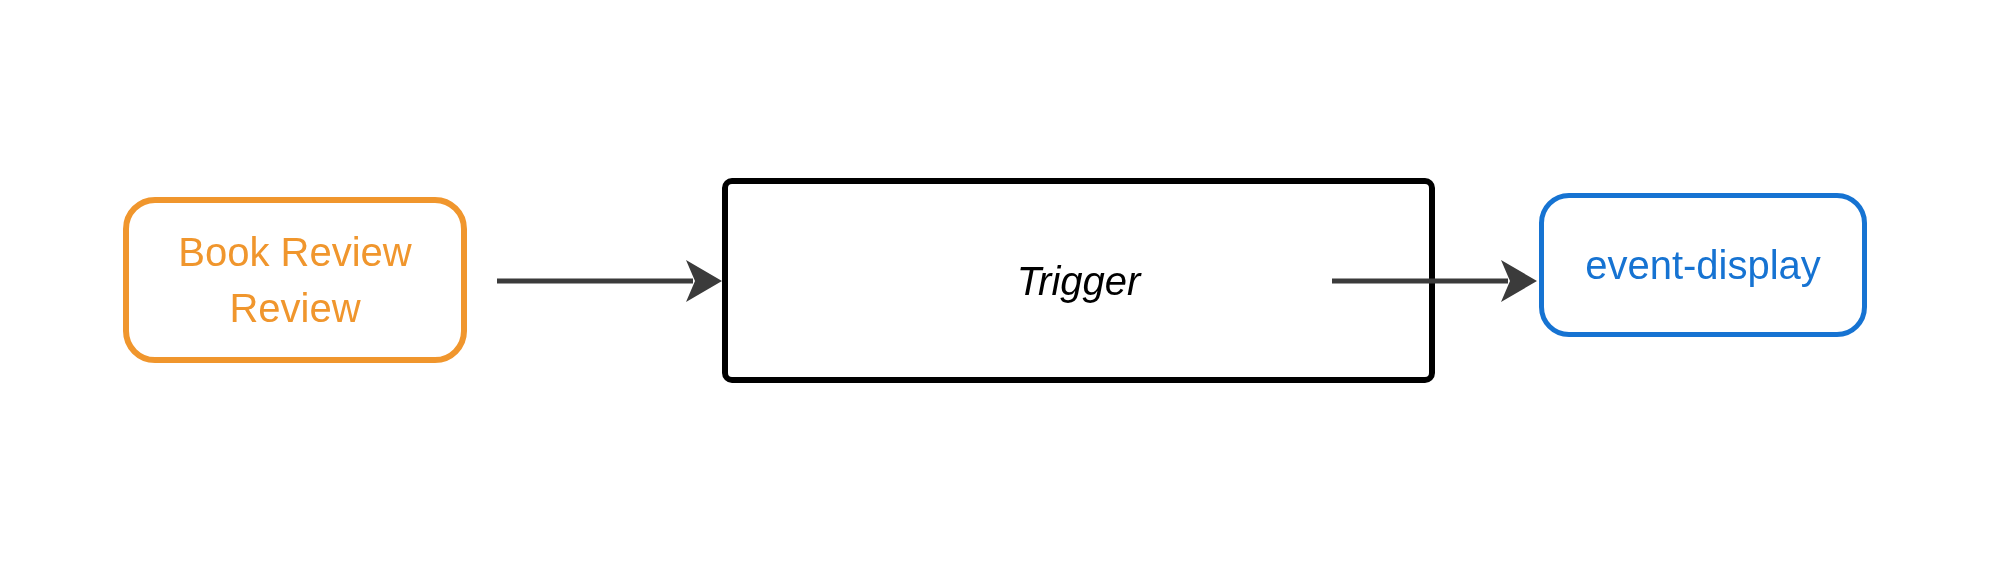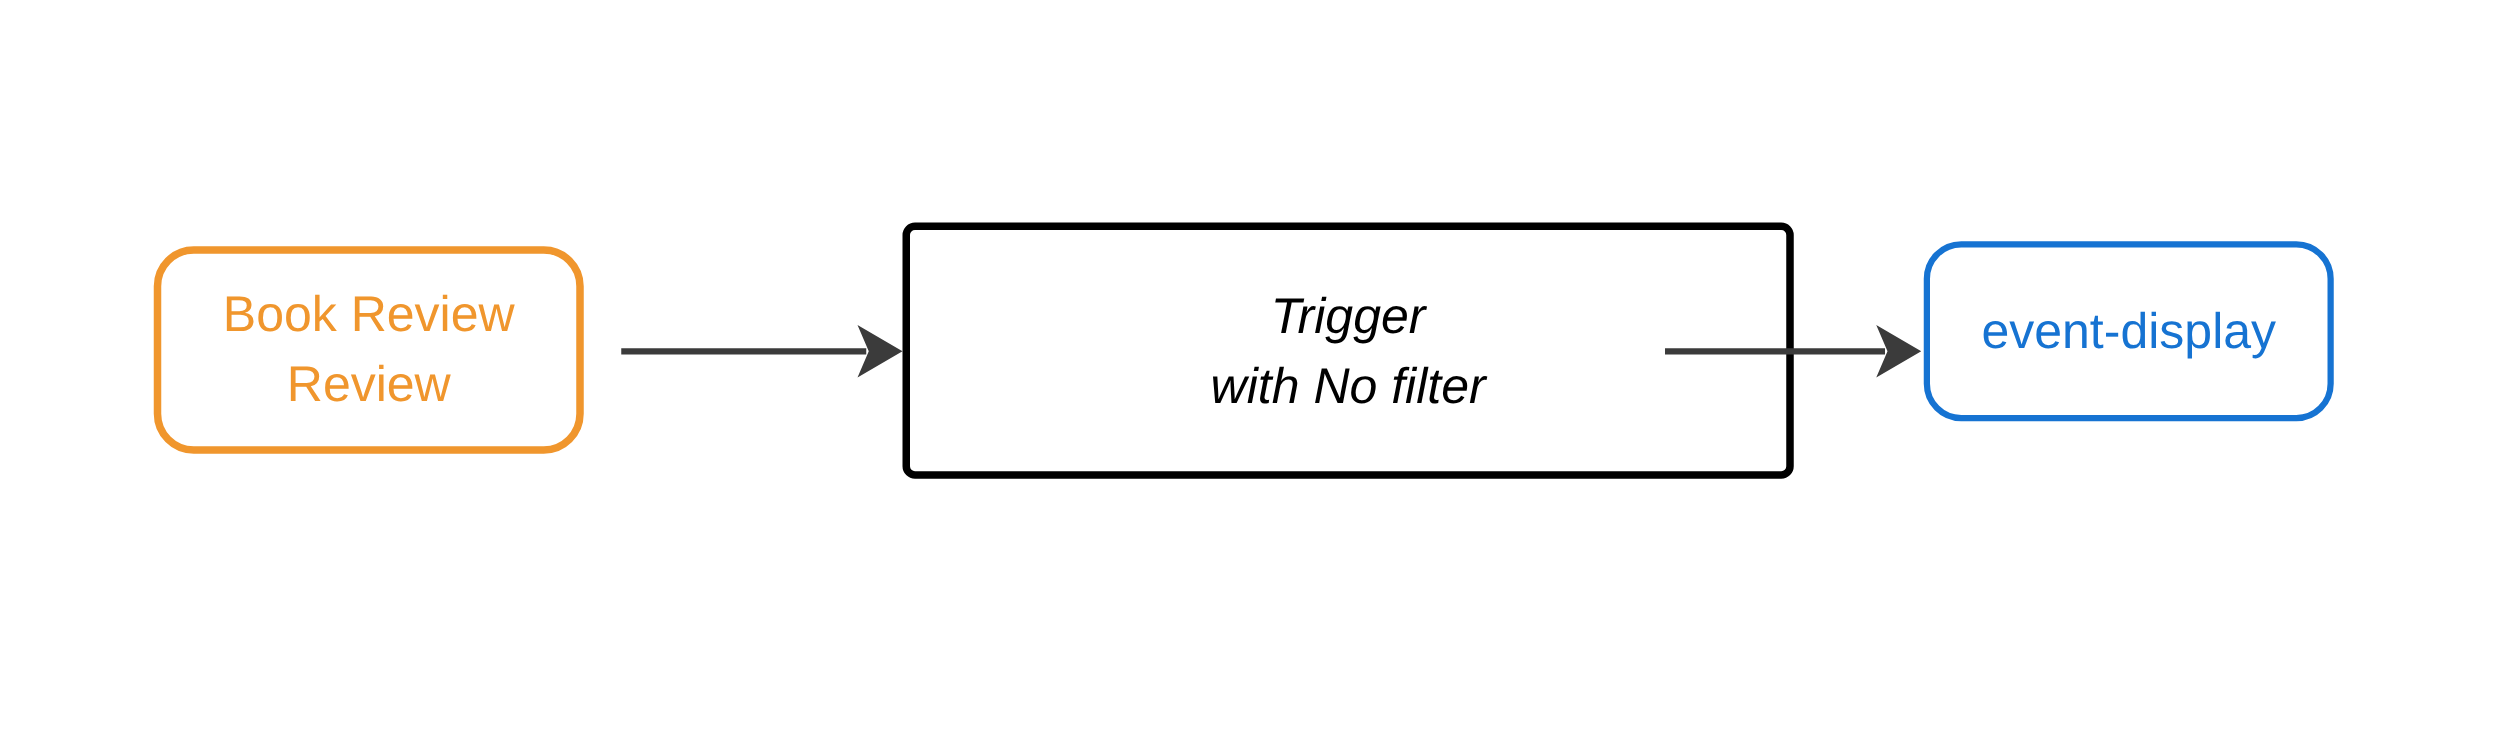--- a/index.html
+++ b/index.html
@@ -70,21 +70,20 @@
     <div class="label-line">Review</div>
   </div>
 
   <svg class="arrow-svg" id="arrow-1" width="227" height="48" style="--node-color: #3b3b3b; --arrow-color: #3b3b3b;">
     <line class="arrow-line" x1="2" y1="24" x2="198" y2="24"></line>
     <polygon class="arrow-head" points="191,3 227,24 191,45 200,24"></polygon>
   </svg>
 
   <div class="node" id="node-trigger" style="--node-color: #000000; --arrow-color: #000000;">
     <div class="label-line">Trigger</div>
-    <div class="label-line">with No filter</div>
   </div>
 
   <svg class="arrow-svg" id="arrow-2" width="207" height="48" style="--node-color: #3b3b3b; --arrow-color: #3b3b3b;">
     <line class="arrow-line" x1="2" y1="24" x2="178" y2="24"></line>
     <polygon class="arrow-head" points="171,3 207,24 171,45 180,24"></polygon>
   </svg>
 
   <div class="node" id="node-event-display" style="--node-color: #1673D2; --arrow-color: #1673D2;">
     <div class="label-line">event-display</div>
 

